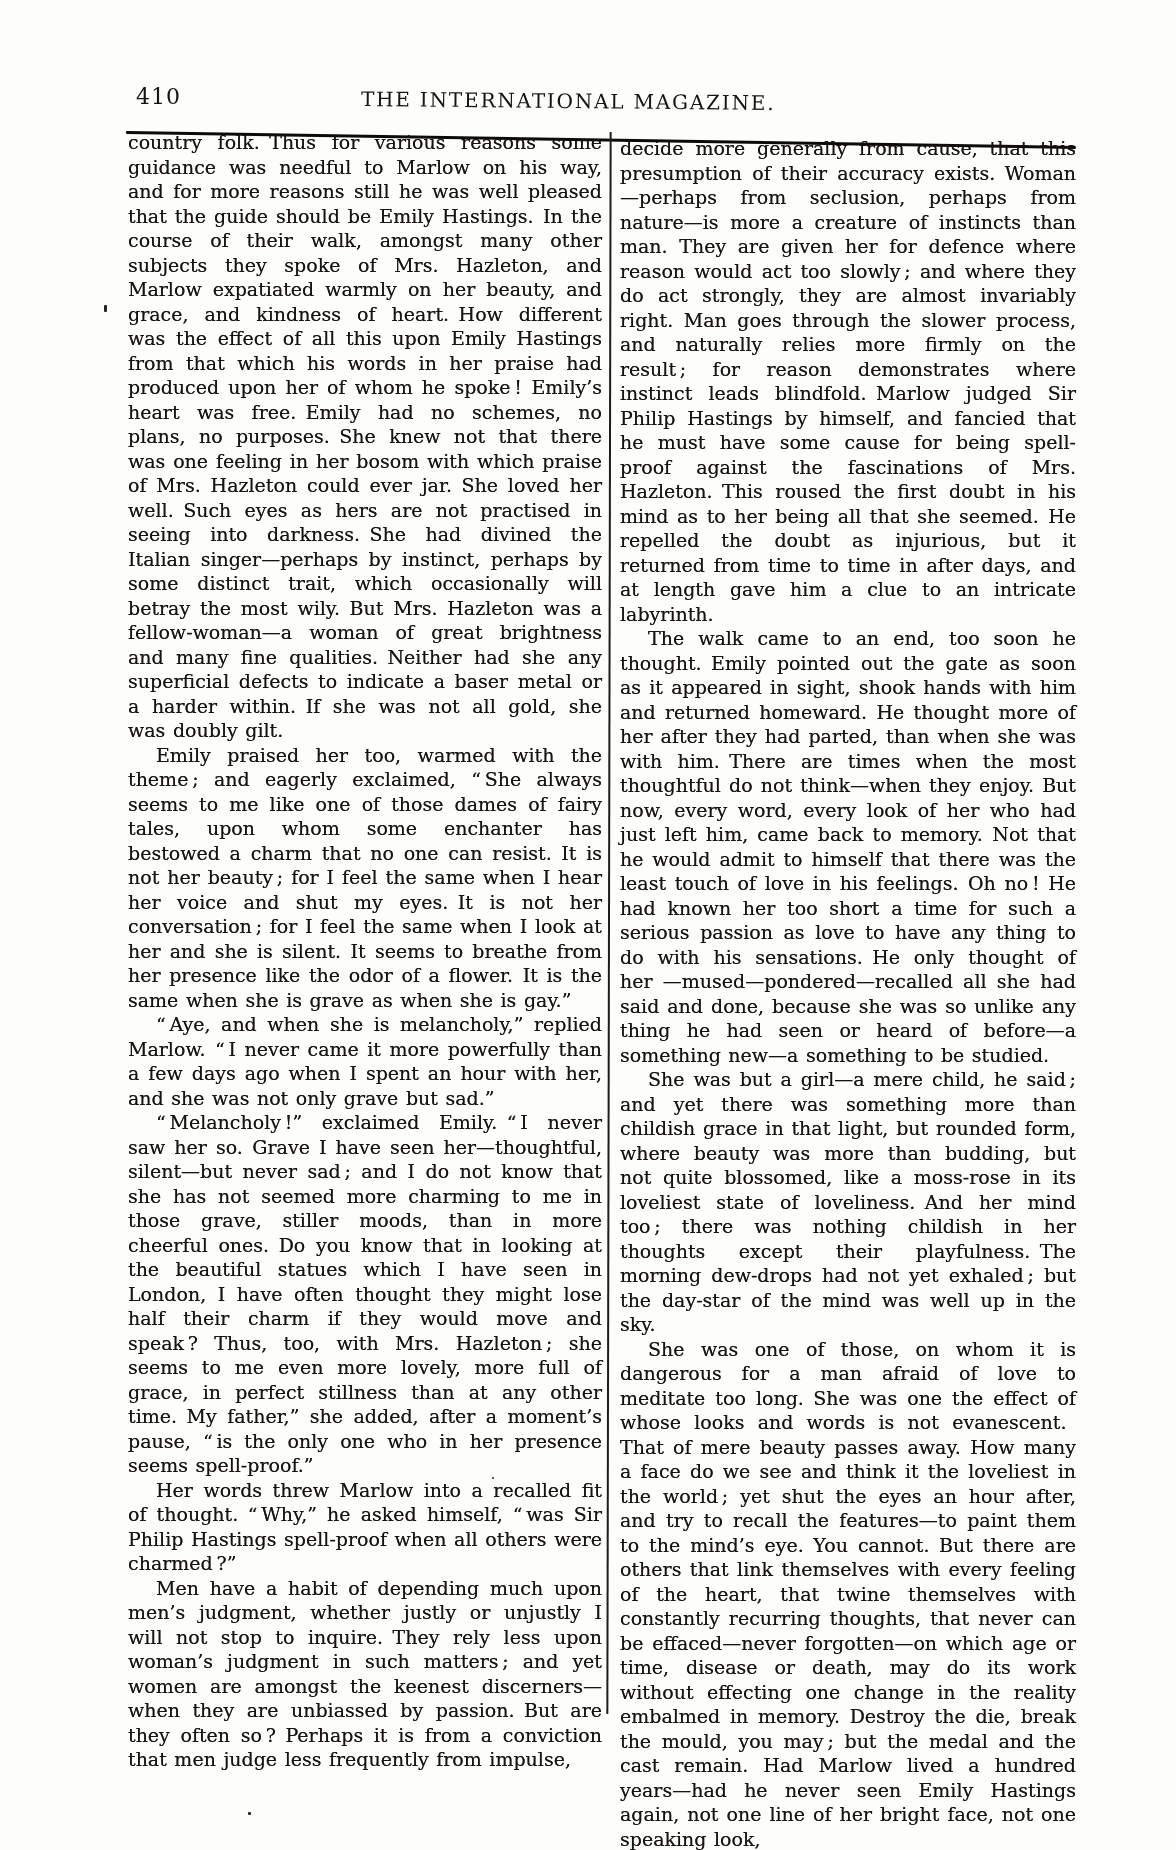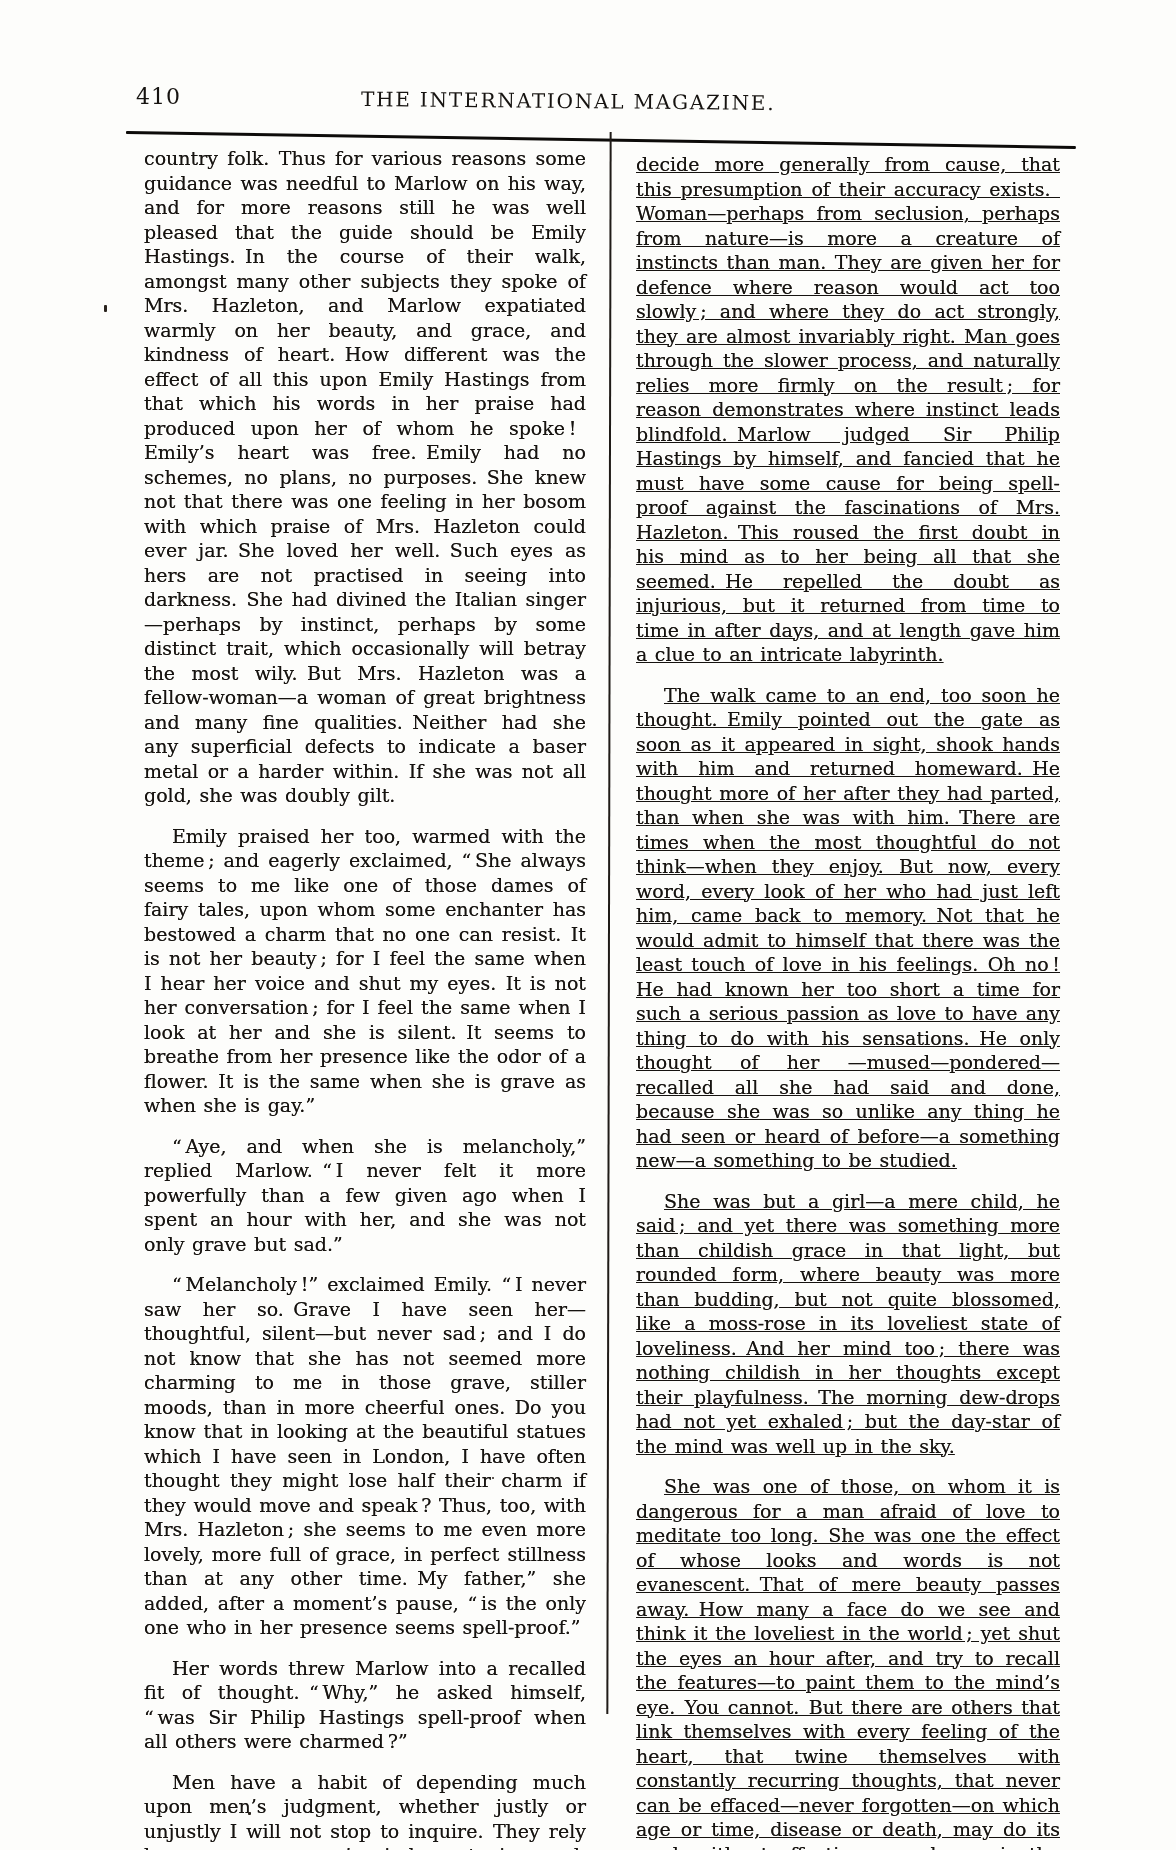--- a/index.html
+++ b/index.html
@@ -32,40 +32,40 @@
     transform: rotate(0.12deg);
   }
   .col {
     position: absolute;
     text-align: justify;
     font-size: 19px; line-height: 24.5px;
     word-spacing: 1.5px;
     text-shadow: 0 0 0.6px rgba(22, 17, 12, 0.7);
   }
   .col-left  { left: 128px; top: 130px; width: 474px; }
-  .col-right { left: 620px; top: 136px; width: 456px; text-decoration: underline; }
-  .col p { margin: 16px; text-indent: 28px; }
+  .col-right { left: 620px; top: 136px; width: 456px; }
+  .col p { margin: 0; text-indent: 28px; }
   .col p.cont { text-indent: 0; }
   .speck { position: absolute; background: #2a241e; border-radius: 1px; }
   .speck-a { left: 104px; top: 305px; width: 3px; height: 7px; }
   .speck-b { left: 248px; top: 1812px; width: 3px; height: 3px; }
   .speck-c { left: 492px; top: 1477px; width: 2px; height: 2px; }
 </style>
 </head>
 <body>
 
 <div class="page-number">410</div>
 <div class="masthead">THE INTERNATIONAL MAGAZINE.</div>
 <div class="header-rule"></div>
 <div class="column-divider"></div>
 
 <div class="col col-left">
   <p class="cont">country folk. Thus for various reasons some guidance was needful to Marlow on his way, and for more reasons still he was well pleased that the guide should be Emily Hastings. In the course of their walk, amongst many other subjects they spoke of Mrs. Hazleton, and Marlow expatiated warmly on her beauty, and grace, and kindness of heart. How different was the effect of all this upon Emily Hastings from that which his words in her praise had produced upon her of whom he spoke ! Emily’s heart was free. Emily had no schemes, no plans, no purposes. She knew not that there was one feeling in her bosom with which praise of Mrs. Hazleton could ever jar. She loved her well. Such eyes as hers are not practised in seeing into darkness. She had divined the Italian singer—perhaps by instinct, perhaps by some distinct trait, which occasionally will betray the most wily. But Mrs. Hazleton was a fellow-woman—a woman of great brightness and many fine qualities. Neither had she any superficial defects to indicate a baser metal or a harder within. If she was not all gold, she was doubly gilt.</p>
   <p>Emily praised her too, warmed with the theme ; and eagerly exclaimed, “ She always seems to me like one of those dames of fairy tales, upon whom some enchanter has bestowed a charm that no one can resist. It is not her beauty ; for I feel the same when I hear her voice and shut my eyes. It is not her conversation ; for I feel the same when I look at her and she is silent. It seems to breathe from her presence like the odor of a flower. It is the same when she is grave as when she is gay.”</p>
-  <p>“ Aye, and when she is melancholy,” replied Marlow. “ I never felt it more powerfully than a few given ago when I spent an hour with her, and she was not only grave but sad.”</p>
+  <p>“ Aye, and when she is melancholy,” replied Marlow. “ I never came it more powerfully than a few days ago when I spent an hour with her, and she was not only grave but sad.”</p>
   <p>“ Melancholy !” exclaimed Emily. “ I never saw her so. Grave I have seen her—thoughtful, silent—but never sad ; and I do not know that she has not seemed more charming to me in those grave, stiller moods, than in more cheerful ones. Do you know that in looking at the beautiful statues which I have seen in London, I have often thought they might lose half their charm if they would move and speak ? Thus, too, with Mrs. Hazleton ; she seems to me even more lovely, more full of grace, in perfect stillness than at any other time. My father,” she added, after a moment’s pause, “ is the only one who in her presence seems spell-proof.”</p>
   <p>Her words threw Marlow into a recalled fit of thought. “ Why,” he asked himself, “ was Sir Philip Hastings spell-proof when all others were charmed ?”</p>
   <p>Men have a habit of depending much upon men’s judgment, whether justly or unjustly I will not stop to inquire. They rely less upon woman’s judgment in such matters ; and yet women are amongst the keenest discerners—when they are unbiassed by passion. But are they often so ? Perhaps it is from a conviction that men judge less frequently from impulse,</p>
 </div>
 
 <div class="col col-right">
   <p class="cont">decide more generally from cause, that this presumption of their accuracy exists. Woman—perhaps from seclusion, perhaps from nature—is more a creature of instincts than man. They are given her for defence where reason would act too slowly ; and where they do act strongly, they are almost invariably right. Man goes through the slower process, and naturally relies more firmly on the result ; for reason demonstrates where instinct leads blindfold. Marlow judged Sir Philip Hastings by himself, and fancied that he must have some cause for being spell-proof against the fascinations of Mrs. Hazleton. This roused the first doubt in his mind as to her being all that she seemed. He repelled the doubt as injurious, but it returned from time to time in after days, and at length gave him a clue to an intricate labyrinth.</p>
   <p>The walk came to an end, too soon he thought. Emily pointed out the gate as soon as it appeared in sight, shook hands with him and returned homeward. He thought more of her after they had parted, than when she was with him. There are times when the most thoughtful do not think—when they enjoy. But now, every word, every look of her who had just left him, came back to memory. Not that he would admit to himself that there was the least touch of love in his feelings. Oh no ! He had known her too short a time for such a serious passion as love to have any thing to do with his sensations. He only thought of her —mused—pondered—recalled all she had said and done, because she was so unlike any thing he had seen or heard of before—a something new—a something to be studied.</p>
   <p>She was but a girl—a mere child, he said ; and yet there was something more than childish grace in that light, but rounded form, where beauty was more than budding, but not quite blossomed, like a moss-rose in its loveliest state of loveliness. And her mind too ; there was nothing childish in her thoughts except their playfulness. The morning dew-drops had not yet exhaled ; but the day-star of the mind was well up in the sky.</p>
   <p>She was one of those, on whom it is dangerous for a man afraid of love to meditate too long. She was one the effect of whose looks and words is not evanescent. That of mere beauty passes away. How many a face do we see and think it the loveliest in the world ; yet shut the eyes an hour after, and try to recall the features—to paint them to the mind’s eye. You cannot. But there are others that link themselves with every feeling of the heart, that twine themselves with constantly recurring thoughts, that never can be effaced—never forgotten—on which age or time, disease or death, may do its work without effecting one change in the reality embalmed in memory. Destroy the die, break the mould, you may ; but the medal and the cast remain. Had Marlow lived a hundred years—had he never seen Emily Hastings again, not one line of her bright face, not one speaking look,</p>

